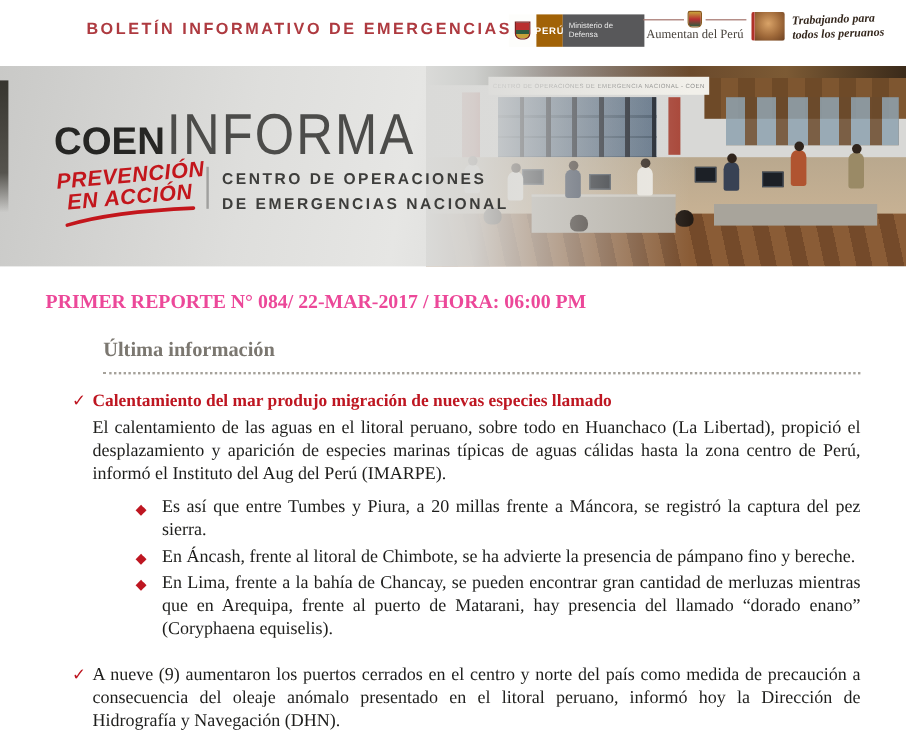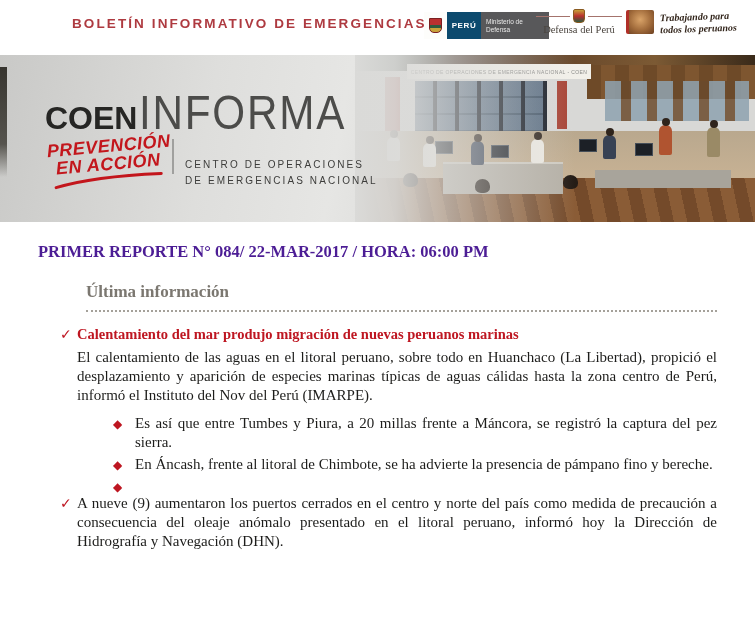--- a/index.html
+++ b/index.html
@@ -7,22 +7,22 @@
         font-family:"Liberation Serif",serif;color:#1d1d1b;}
 
   
   .top-header{position:absolute;top:0;left:0;width:755px;height:55px;background:#ffffff;}
   .header-title{position:absolute;left:38px;top:16px;font-family:"Liberation Sans",sans-serif;
         font-weight:bold;font-size:13.5px;letter-spacing:2.1px;color:#AE3A40;white-space:nowrap;padding-left:34px;}
   .logo-mindef{position:absolute;left:424px;top:12px;height:27px;display:flex;align-items:stretch;}
   .crest{width:23px;background:#fdfdfb;display:flex;align-items:center;justify-content:center;}
   .crest-shield{width:11px;height:13px;background:linear-gradient(180deg,#b93030 0%,#b93030 45%,#2e5b3e 45%,#2e5b3e 70%,#c8a23a 70%);
         border:1px solid #7a2020;border-radius:0 0 5px 5px;}
-  .mindef-peru{background:#0c4a6e;color:#fff;font-family:"Liberation Sans",sans-serif;font-weight:bold;
-        font-size:8px;letter-spacing:.6px;display:flex;align-items:center;justify-content:center;width:34px;}
+  .mindef-peru{background:#a16207;color:#fff;font-family:"Liberation Sans",sans-serif;font-weight:bold;
+        font-size:8px;letter-spacing:.6px;display:flex;align-items:center;justify-content:center;width:22px;}
   .mindef-min{background:#58585A;color:#e9e9e9;font-family:"Liberation Sans",sans-serif;
         font-size:6.5px;display:flex;align-items:center;padding:0 5px;width:58px;line-height:1.1;}
   .logo-gob{position:absolute;left:536px;top:9px;width:86px;text-align:center;}
   .gob-top{display:flex;align-items:center;gap:3px;height:14px;}
   .gob-top::before,.gob-top::after{content:"";flex:1;border-top:1px solid #a4736c;}
   .gob-emblem{width:10px;height:12px;background:linear-gradient(180deg,#c8a23a 0%,#b93030 50%,#2e5b3e 100%);
         border-radius:2px 2px 4px 4px;border:1px solid #8a5a20;}
   .gob-text{font-family:"Liberation Serif",serif;font-size:10.5px;color:#4a443e;margin-top:1px;white-space:nowrap;}
   .logo-trab{position:absolute;left:626px;top:10px;display:flex;gap:6px;align-items:center;}
   .trab-img{width:25px;height:24px;border-left:3px solid #b03028;border-radius:2px;
@@ -71,26 +71,26 @@
   .coen-line{position:absolute;left:45px;top:30px;z-index:5;white-space:nowrap;}
   .coen-bold{font-family:"Liberation Sans",sans-serif;font-weight:bold;font-size:32px;color:#262624;letter-spacing:0;margin-top:16px;}
   .coen-light{display:inline-block;font-family:"Liberation Sans",sans-serif;font-weight:normal;
         font-size:48px;color:#4c4c4a;letter-spacing:2px;transform:scaleX(.88);transform-origin:left center;margin-left:2px;}
   .slogan{position:absolute;left:48px;top:82px;width:120px;z-index:5;text-align:center;transform:rotate(-5deg);
         font-family:"Liberation Sans",sans-serif;font-style:italic;font-weight:bold;font-size:18px;
         color:#C3161C;line-height:1.0;letter-spacing:.5px;}
   .swoosh{display:block;margin:1px auto 0;}
   .divider-v{position:absolute;left:172px;top:84px;width:2px;height:35px;background:#a0a09e;z-index:5;}
   .center-ops{position:absolute;left:185px;top:84px;z-index:5;font-family:"Liberation Sans",sans-serif;
-        font-weight:normal;font-size:10px;letter-spacing:2.1px;color:#3d3d3b;line-height:1.6;white-space:nowrap;margin-top:18px;}
+        font-weight:bold;font-size:13px;letter-spacing:2.1px;color:#3d3d3b;line-height:1.6;white-space:nowrap;}
 
   
   .content{position:absolute;top:222px;left:0;width:755px;padding:0 38px;box-sizing:border-box;}
   .report-title{margin-top:20px;font-family:"Liberation Serif",serif;font-weight:bold;font-size:16.5px;
-        color:#4c1d95;white-space:nowrap;}
+        color:#ec4899;white-space:nowrap;}
   .section-head{margin-top:20px;padding-bottom:8px;border-bottom:2px dotted #a5a19a;
         font-family:"Liberation Serif",serif;font-weight:bold;font-size:17px;color:#7B7770;margin-left:48px;}
   .item{position:relative;margin-top:13px;padding-left:39px;}
   .item.second{margin-top:20px;}
   .check{position:absolute;left:22px;top:1px;color:#BE1621;font-family:"DejaVu Sans",sans-serif;
         font-weight:bold;font-size:14px;}
   .item-title{font-weight:bold;font-size:14.5px;color:#BE1621;line-height:1.35;}
   .item-body{margin-top:3px;font-size:15px;line-height:19px;text-align:justify;color:#1d1d1b;}
   .subitems{margin-top:9px;}
   .sub{position:relative;padding-left:58px;font-size:15px;line-height:19px;text-align:justify;
@@ -110,21 +110,21 @@
         <div class="crest-shield"></div>
       </div>
       <div class="mindef-peru">PERÚ</div>
       <div class="mindef-min">Ministerio de Defensa</div>
     </div>
 
     <div class="logo-gob">
       <div class="gob-top">
         <div class="gob-emblem"></div>
       </div>
-      <div class="gob-text">Defensa del Perú</div>
+      <div class="gob-text">Aumentan del Perú</div>
     </div>
 
     <div class="logo-trab">
       <div class="trab-img"></div>
       <div class="trab-text">Trabajando para
 todos los peruanos</div>
     </div>
   </div>
 
   <div class="banner">
@@ -179,33 +179,34 @@
     </div>
   </div>
 
   <div class="content">
     <div class="report-title">PRIMER REPORTE N° 084/ 22-MAR-2017 / HORA: 06:00 PM</div>
 
     <div class="section-head">Última información</div>
 
     <div class="item">
       <span class="check">✓</span>
-      <div class="item-title">Calentamiento del mar produjo migración de nuevas peruanos marinas</div>
-      <div class="item-body">El calentamiento de las aguas en el litoral peruano, sobre todo en Huanchaco (La Libertad), propició el desplazamiento y aparición de especies marinas típicas de aguas cálidas hasta la zona centro de Perú, informó el Instituto del Nov del Perú (IMARPE).</div>
+      <div class="item-title">Calentamiento del mar produjo migración de nuevas especies llamado</div>
+      <div class="item-body">El calentamiento de las aguas en el litoral peruano, sobre todo en Huanchaco (La Libertad), propició el desplazamiento y aparición de especies marinas típicas de aguas cálidas hasta la zona centro de Perú, informó el Instituto del Aug del Perú (IMARPE).</div>
       <div class="subitems">
         <div class="sub">
           <span class="sub-diamond">◆</span>
           <span>Es así que entre Tumbes y Piura, a 20 millas frente a Máncora, se registró la captura del pez sierra.</span>
         </div>
         <div class="sub">
           <span class="sub-diamond">◆</span>
           <span>En Áncash, frente al litoral de Chimbote, se ha advierte la presencia de pámpano fino y bereche.</span>
         </div>
         <div class="sub">
           <span class="sub-diamond">◆</span>
+          <span>En Lima, frente a la bahía de Chancay, se pueden encontrar gran cantidad de merluzas mientras que en Arequipa, frente al puerto de Matarani, hay presencia del llamado “dorado enano” (Coryphaena equiselis).</span>
         </div>
       </div>
     </div>
 
     <div class="item second">
       <span class="check">✓</span>
       <div class="item-body">A nueve (9) aumentaron los puertos cerrados en el centro y norte del país como medida de precaución a consecuencia del oleaje anómalo presentado en el litoral peruano, informó hoy la Dirección de Hidrografía y Navegación (DHN).</div>
     </div>
   </div>
 

